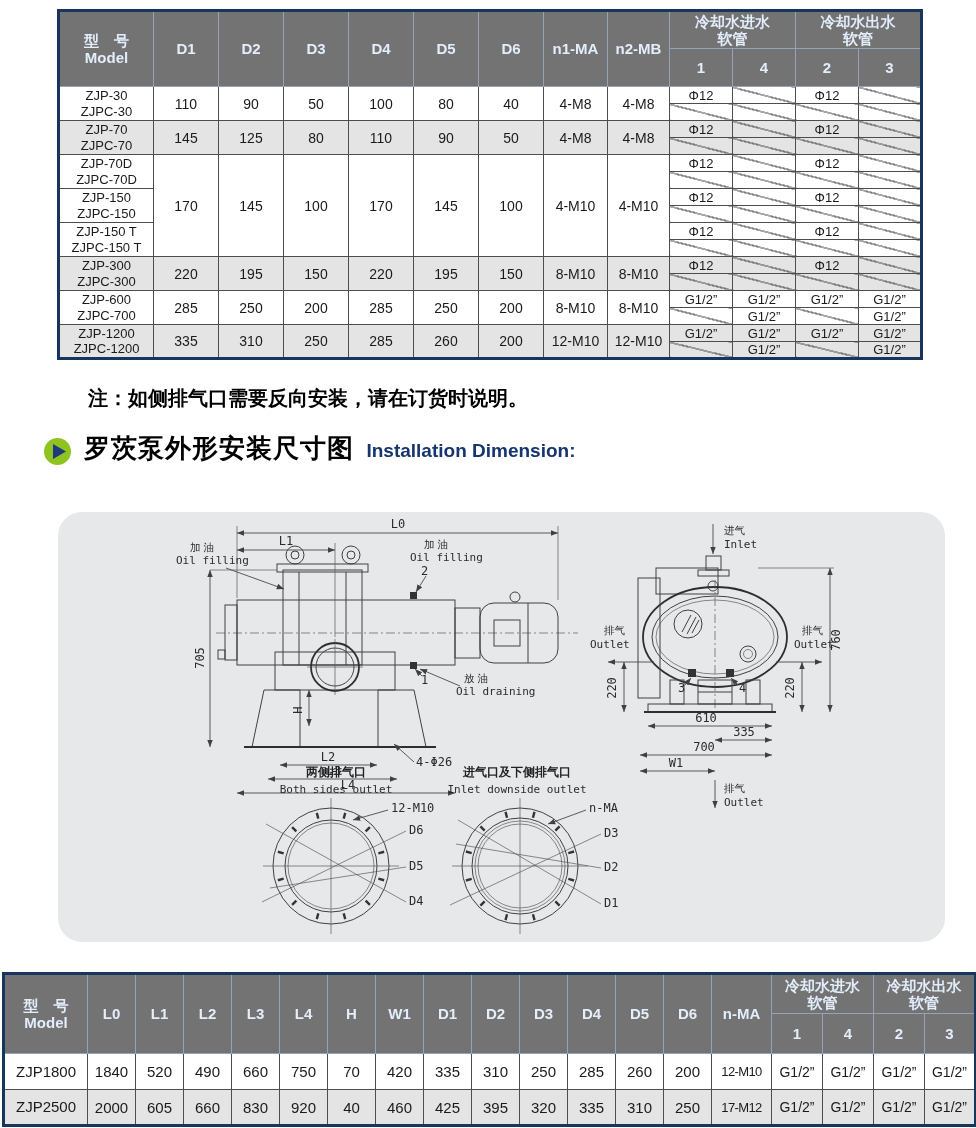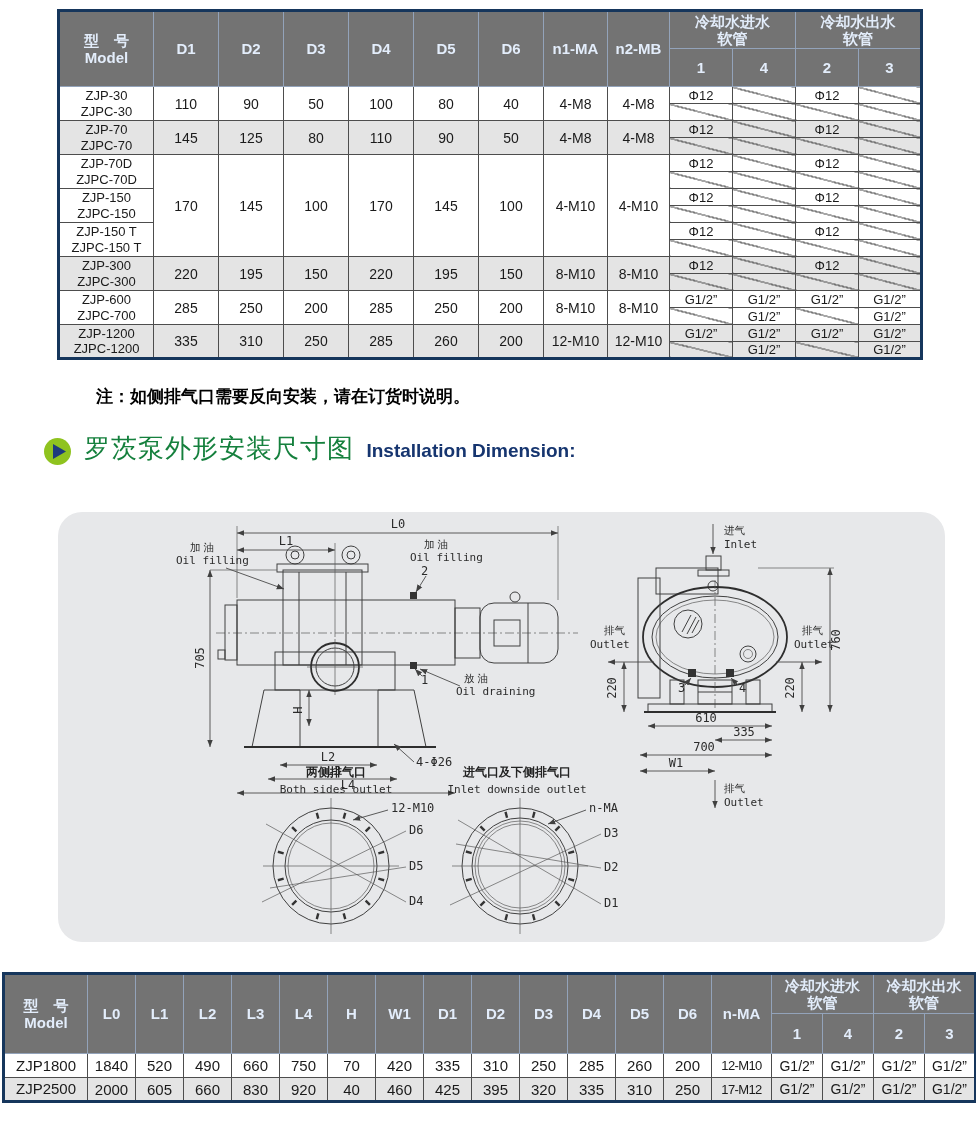--- a/index.html
+++ b/index.html
@@ -27,32 +27,32 @@
   table.spec td.hx{
     background-image:linear-gradient(to top right,
       transparent 48.2%, #4d4d4d 48.2%, #4d4d4d 51.8%, transparent 51.8%);
   }
   #top-table{position:absolute;left:57px;top:9px;width:863px;}
   #top-table thead tr{height:38px;}
   #top-table tbody tr{height:17px;}
 
   #bottom-table{position:absolute;left:2px;top:972px;width:972px;}
   #bottom-table thead tr{height:40px;}
-  #bottom-table tbody tr{height:24px;}
+  #bottom-table tbody tr{height:36px;}
   #bottom-table td{font-size:15px;}
   #bottom-table td.tight{font-size:13px;letter-spacing:-0.6px;}
   #bottom-table td.hose{font-size:14px;}
 
   
-  #note{position:absolute;left:96px;top:385px;font-size:17px;font-weight:bold;color:#000;}
+  #note{position:absolute;left:88px;top:385px;font-size:20px;font-weight:bold;color:#000;}
   #section-head{position:absolute;left:44px;top:431px;}
   #bullet{position:absolute;left:0;top:7px;width:27px;height:27px;}
   #head-lines{margin-left:40px;}
   #head-model{font-size:29px;font-weight:bold;color:#1e57a8;letter-spacing:0.5px;line-height:1.0;}
-  #head-cn{font-size:26px;font-weight:normal;color:#15803d;letter-spacing:1px;}
+  #head-cn{font-size:26px;font-weight:bold;color:#000000;letter-spacing:1px;}
   #head-en{font-size:19px;font-weight:bold;color:#16356f;margin-left:8px;letter-spacing:0px;}
 
   
   #panel{
     position:absolute;left:58px;top:512px;width:887px;height:430px;
     background:#e7e8ea;border-radius:24px;
   }
   svg text{user-select:none;}
   .ln{stroke:#404040;stroke-width:1;fill:none;}
   .lnb{stroke:#2e2e2e;stroke-width:1.8;fill:none;}

